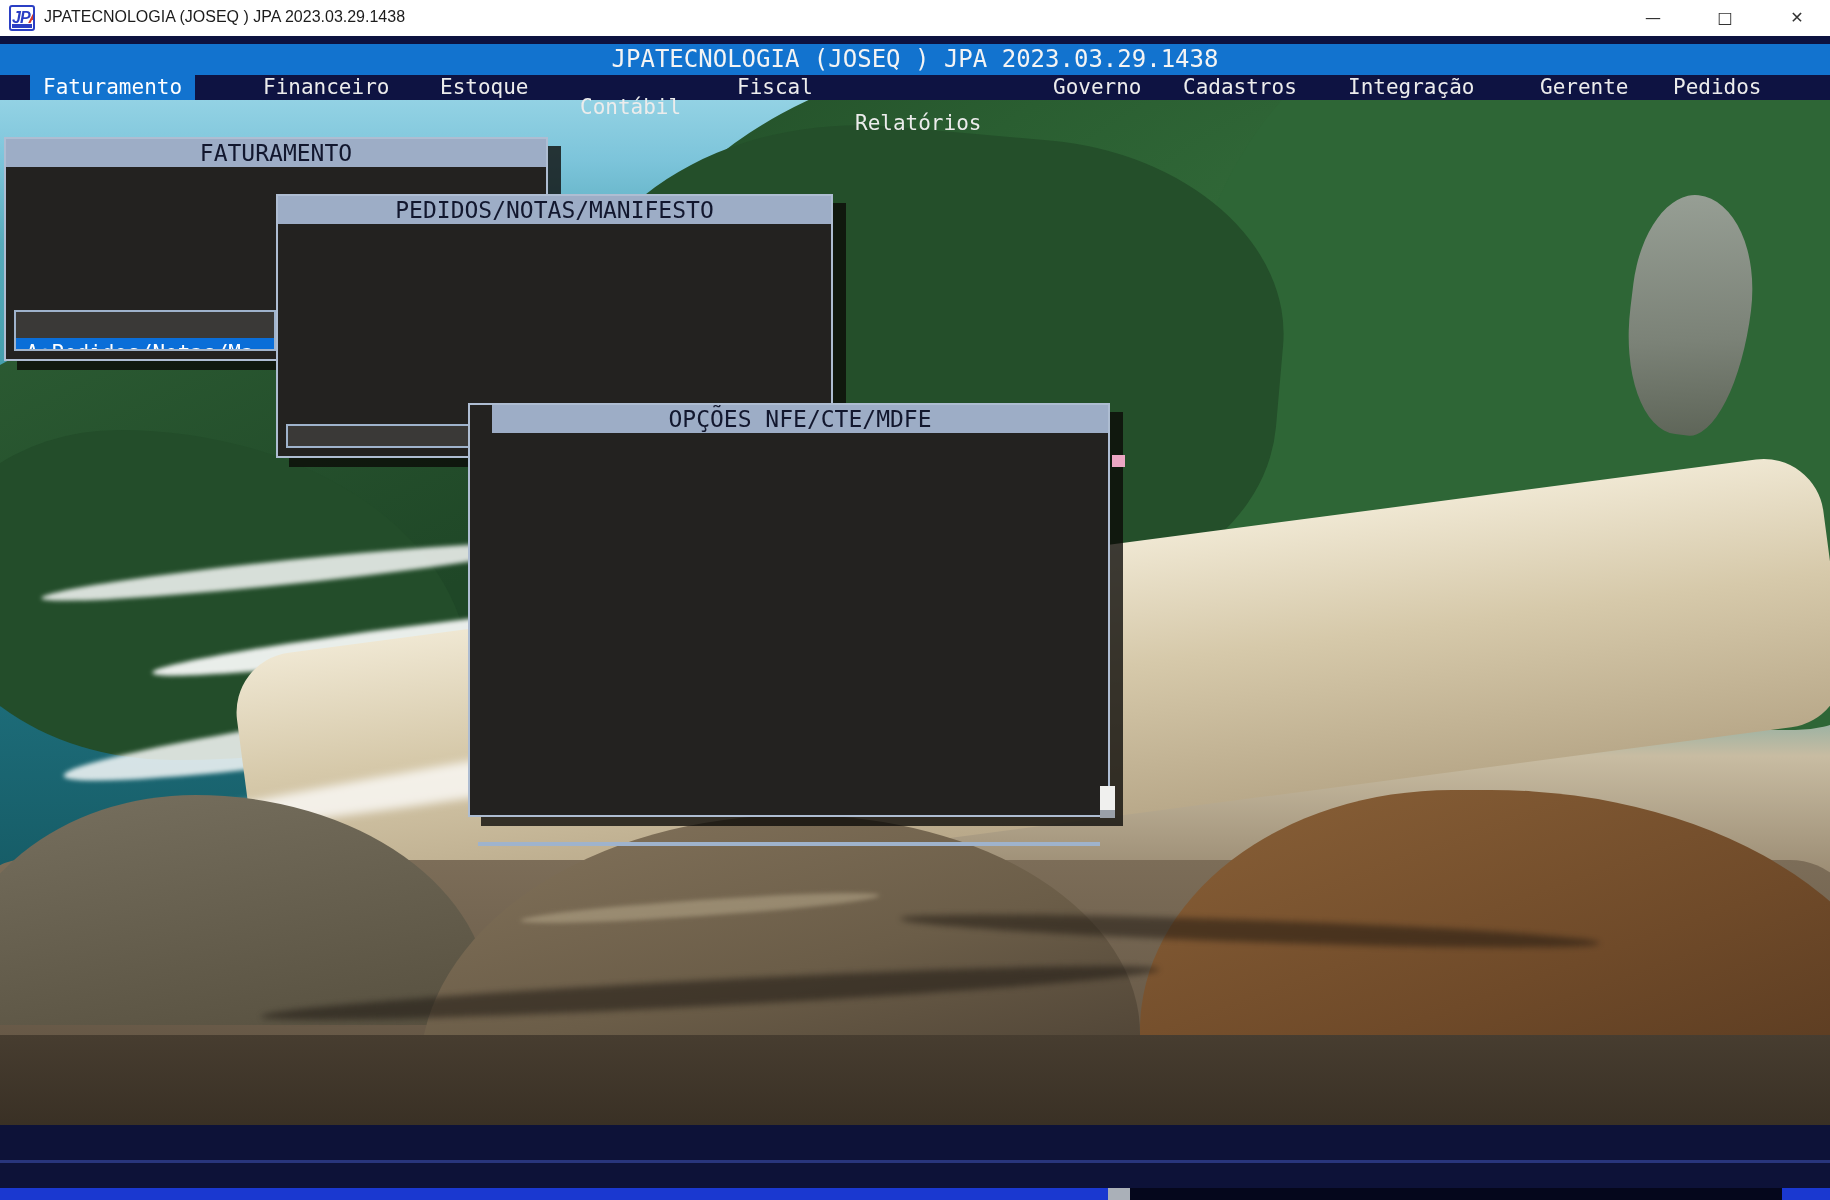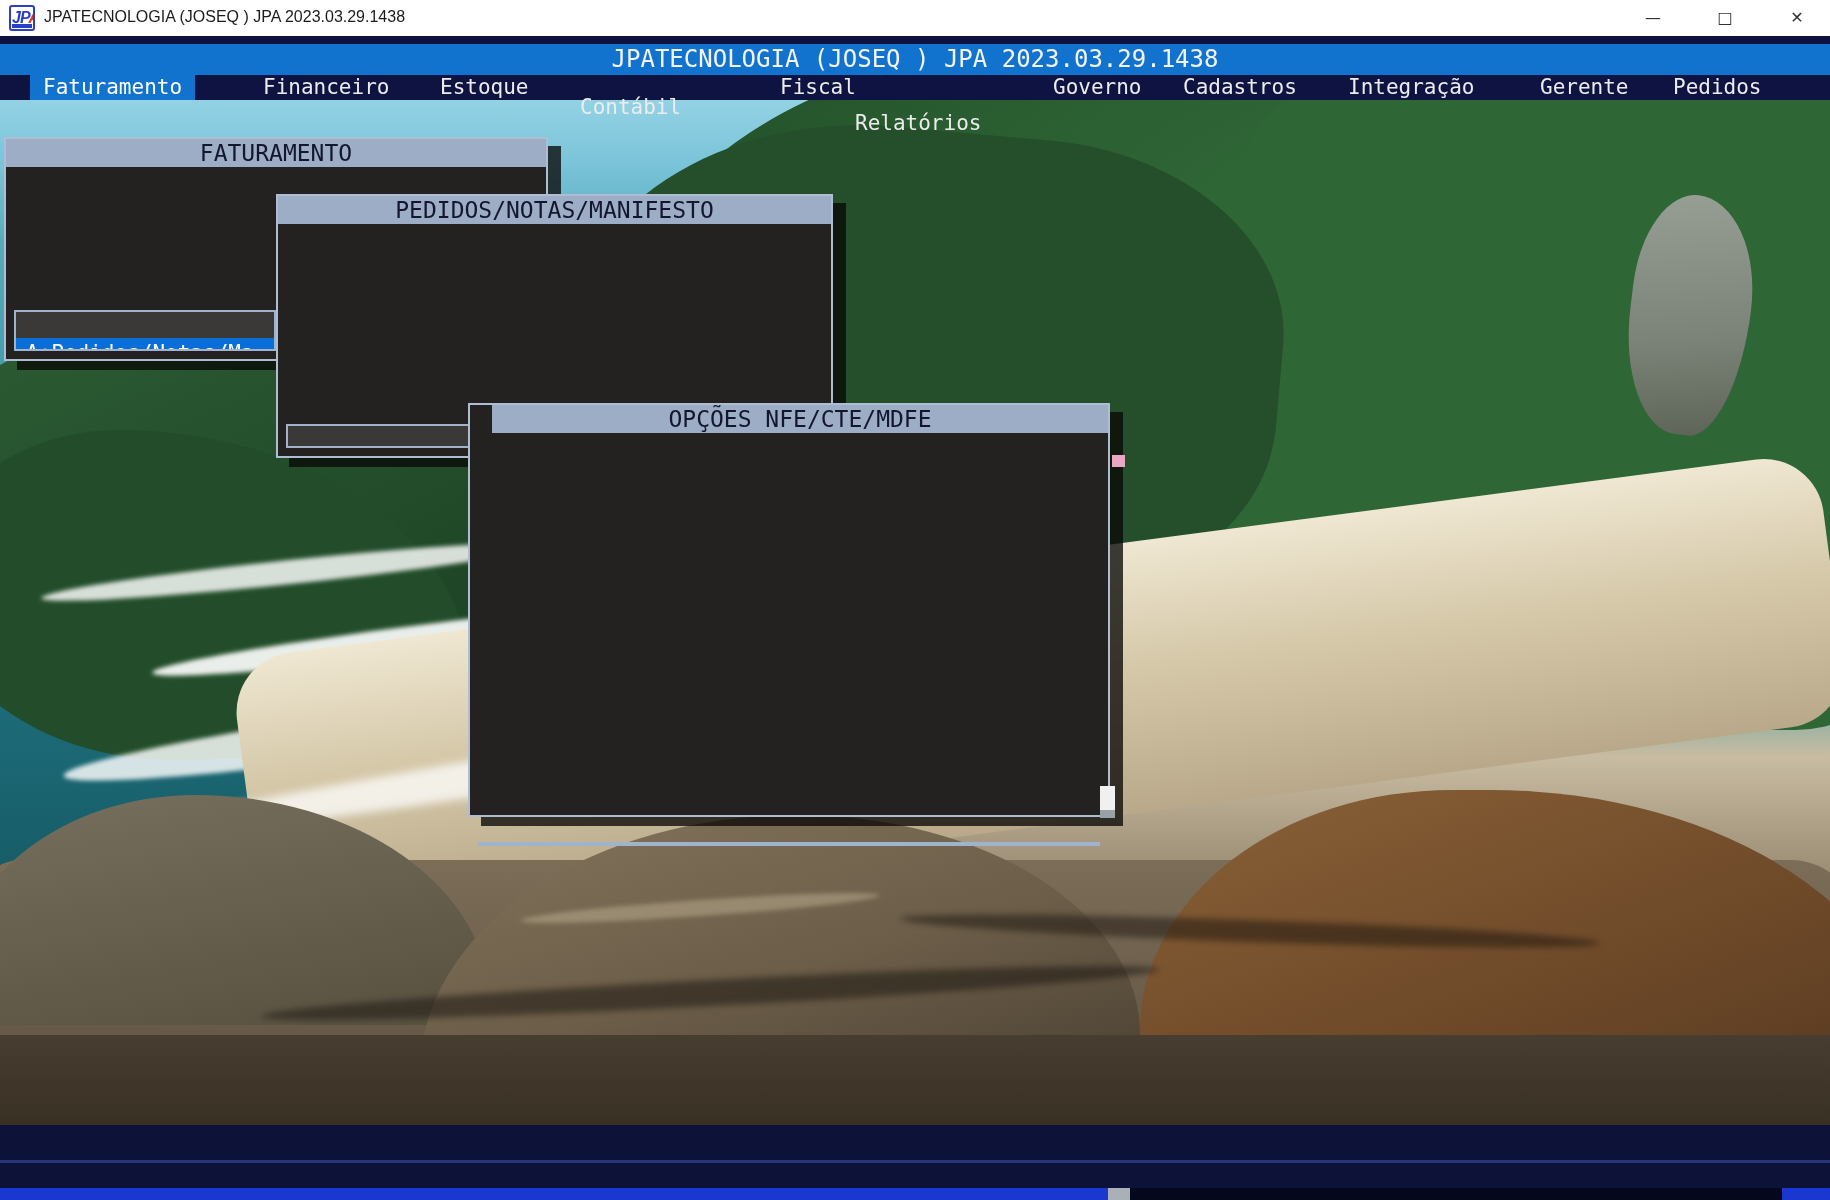--- a/index.html
+++ b/index.html
@@ -115,21 +115,21 @@
   <div class="navy-strip"></div>
   <div class="app-blue-bar">
     <div class="app-blue-title">JPATECNOLOGIA (JOSEQ ) JPA 2023.03.29.1438</div>
   </div>
 
   <div class="menubar">
     <span class="mitem active" style="left:30px;">Faturamento</span>
     <span class="mitem" style="left:263px;">Financeiro</span>
     <span class="mitem" style="left:440px;">Estoque</span>
     <span class="mitem" style="left:580px;margin-top:20px;">Contábil</span>
-    <span class="mitem" style="left:737px;margin-left:43px;">Fiscal</span>
+    <span class="mitem" style="left:737px;">Fiscal</span>
     <span class="mitem" style="left:855px;margin-top:36px;">Relatórios</span>
     <span class="mitem" style="left:1053px;">Governo</span>
     <span class="mitem" style="left:1183px;">Cadastros</span>
     <span class="mitem" style="left:1348px;">Integração</span>
     <span class="mitem" style="left:1540px;">Gerente</span>
     <span class="mitem" style="left:1673px;">Pedidos</span>
   </div>
 
   <div class="photo">
     <div class="ph f1 foliage"></div>

